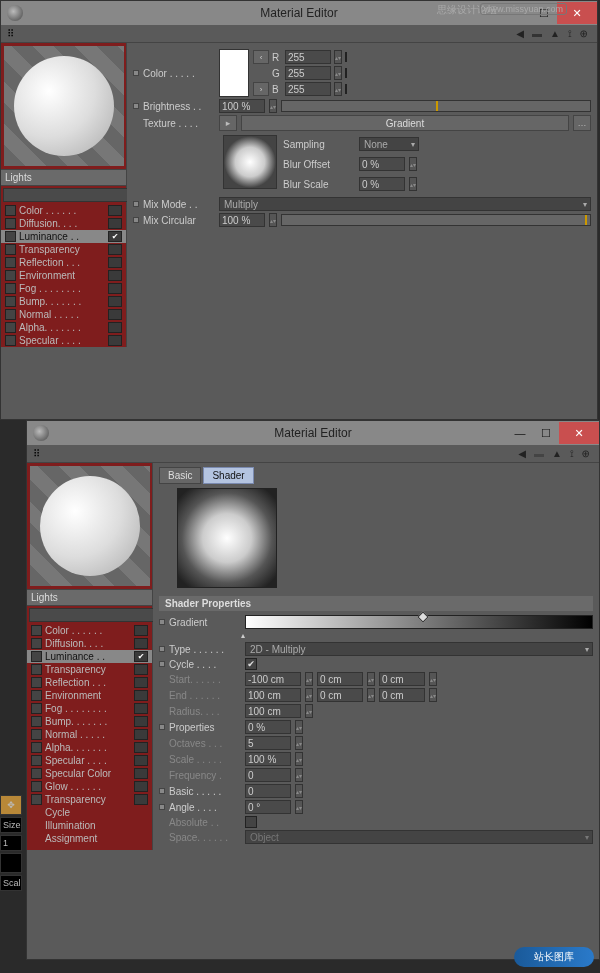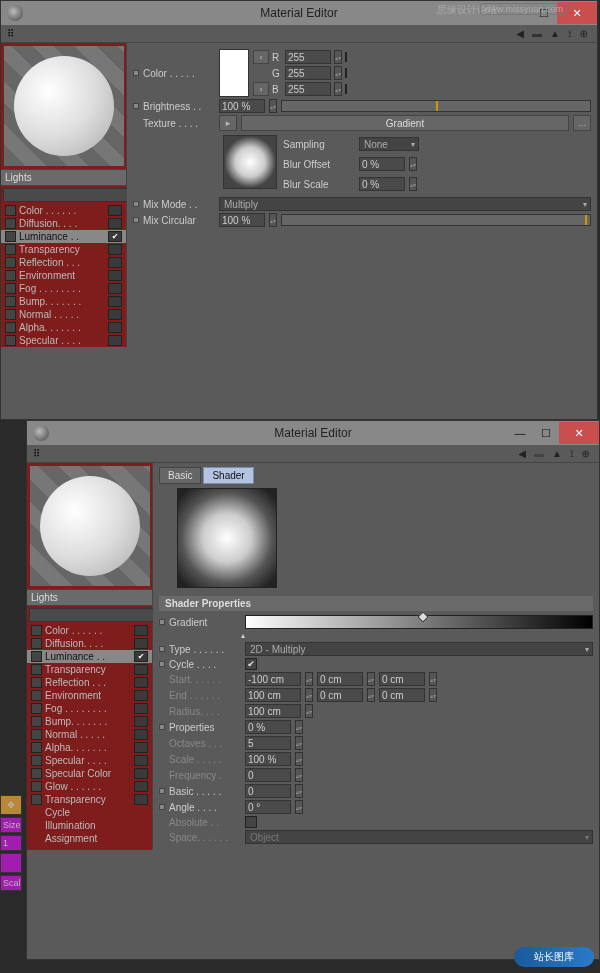--- a/index.html
+++ b/index.html
@@ -56,21 +56,21 @@
 .tabs { display: flex; gap: 2px; margin-bottom: 4px; }
 .tab { padding: 2px 8px; background: #666; border: 1px solid #444; color: #ddd; font-size: 10px; }
 .tab.active { background: #b4c4e0; color: #111; border-color: #7a8ab0; }
 .shader-preview { width: 100px; height: 100px; margin: 4px 0 8px 18px; background: radial-gradient(circle at 50% 50%, #fff, #ccc 35%, #555 65%, #222 90%); border: 1px solid #222; }
 .gradient-bar { flex: 1; height: 14px; background: linear-gradient(to right, #fff, #000); border: 1px solid #222; position: relative; }
 .gradient-bar .knot { position: absolute; top: -3px; width: 8px; height: 8px; background: #ddd; border: 1px solid #333; transform: rotate(45deg); }
 .checkbox { width: 12px; height: 12px; background: #444; border: 1px solid #222; display: flex; align-items: center; justify-content: center; font-size: 9px; color: #ddd; }
 .watermark1 { position: absolute; top: 2px; right: 100px; color: #aaa; font-size: 10px; }
 .watermark2 { position: absolute; top: 2px; right: 30px; color: #aaa; font-size: 9px; padding: 0 3px; border: 1px solid #777; border-radius: 3px; }
 .sidebar-peek { position: absolute; left: 0; bottom: 20px; width: 22px; }
-.sidebar-peek div { background: #a21caf; border: 1px solid #333; color: #bbb; font-size: 9px; padding: 2px; margin-bottom: 2px; }
+.sidebar-peek div { background: #000000; border: 1px solid #333; color: #bbb; font-size: 9px; padding: 2px; margin-bottom: 2px; }
 .footer-badge { position: absolute; right: 6px; bottom: 6px; width: 80px; height: 20px; background: linear-gradient(to right, #1a5a9a, #2a7aca); border-radius: 10px; color: #fff; font-size: 10px; display: flex; align-items: center; justify-content: center; }
 </style>
 </head>
 <body>
 
 <div class="window" style="left:0; top:0; width:598px; height:420px;">
   <div class="titlebar">
     <div class="app-icon"></div>
     <div class="title">Material Editor</div>
     <div class="watermark1">思缘设计论坛</div>

